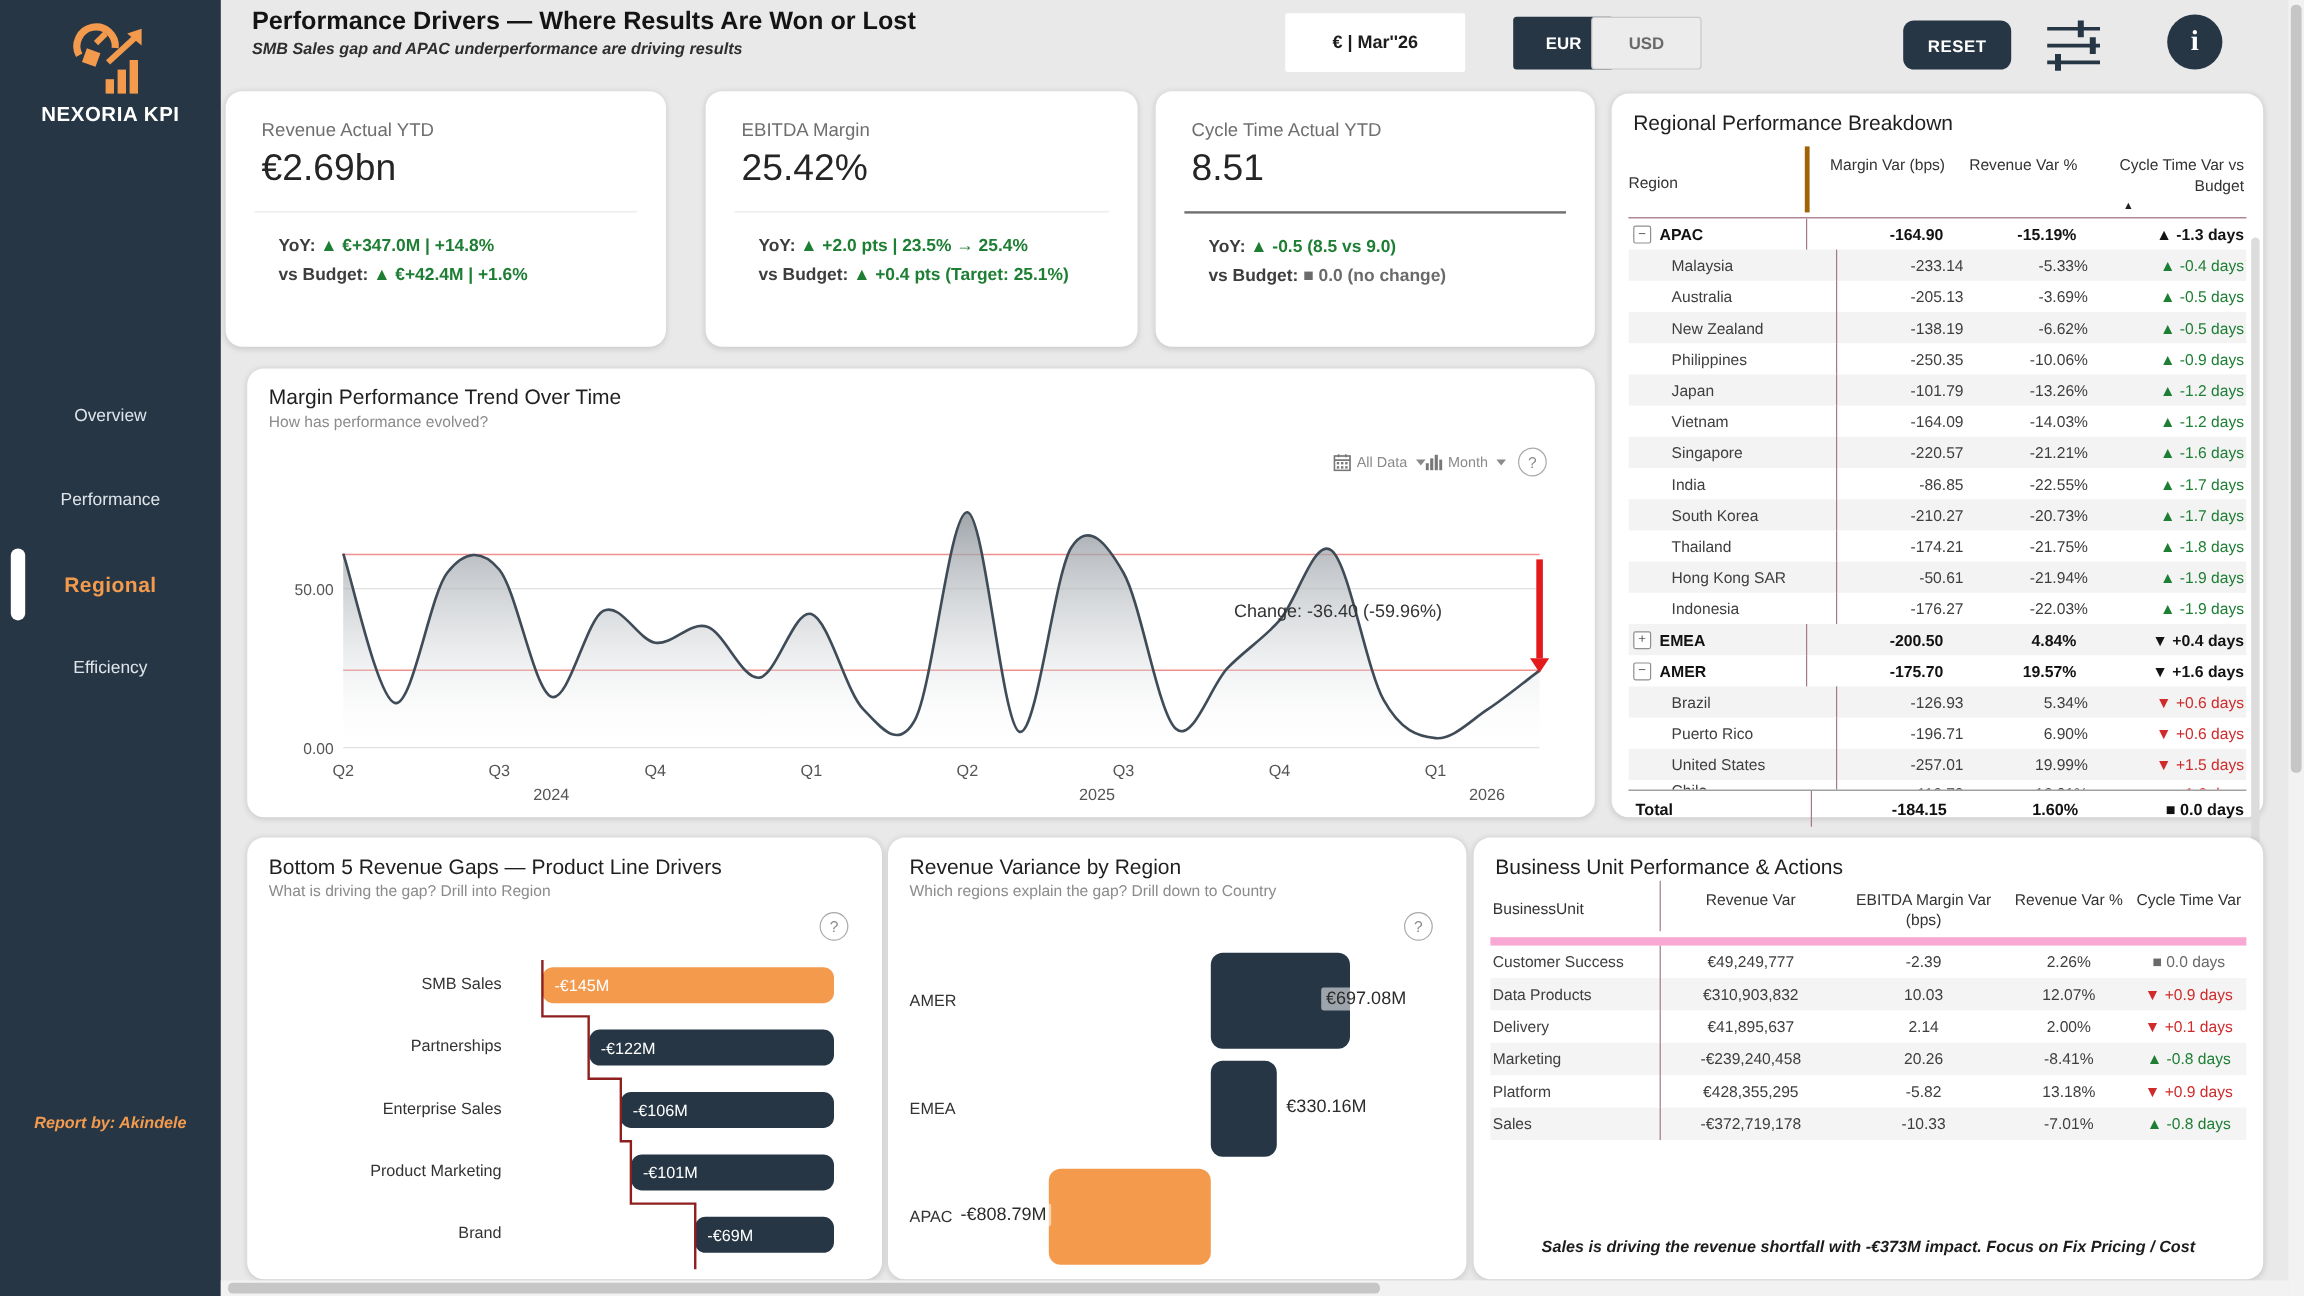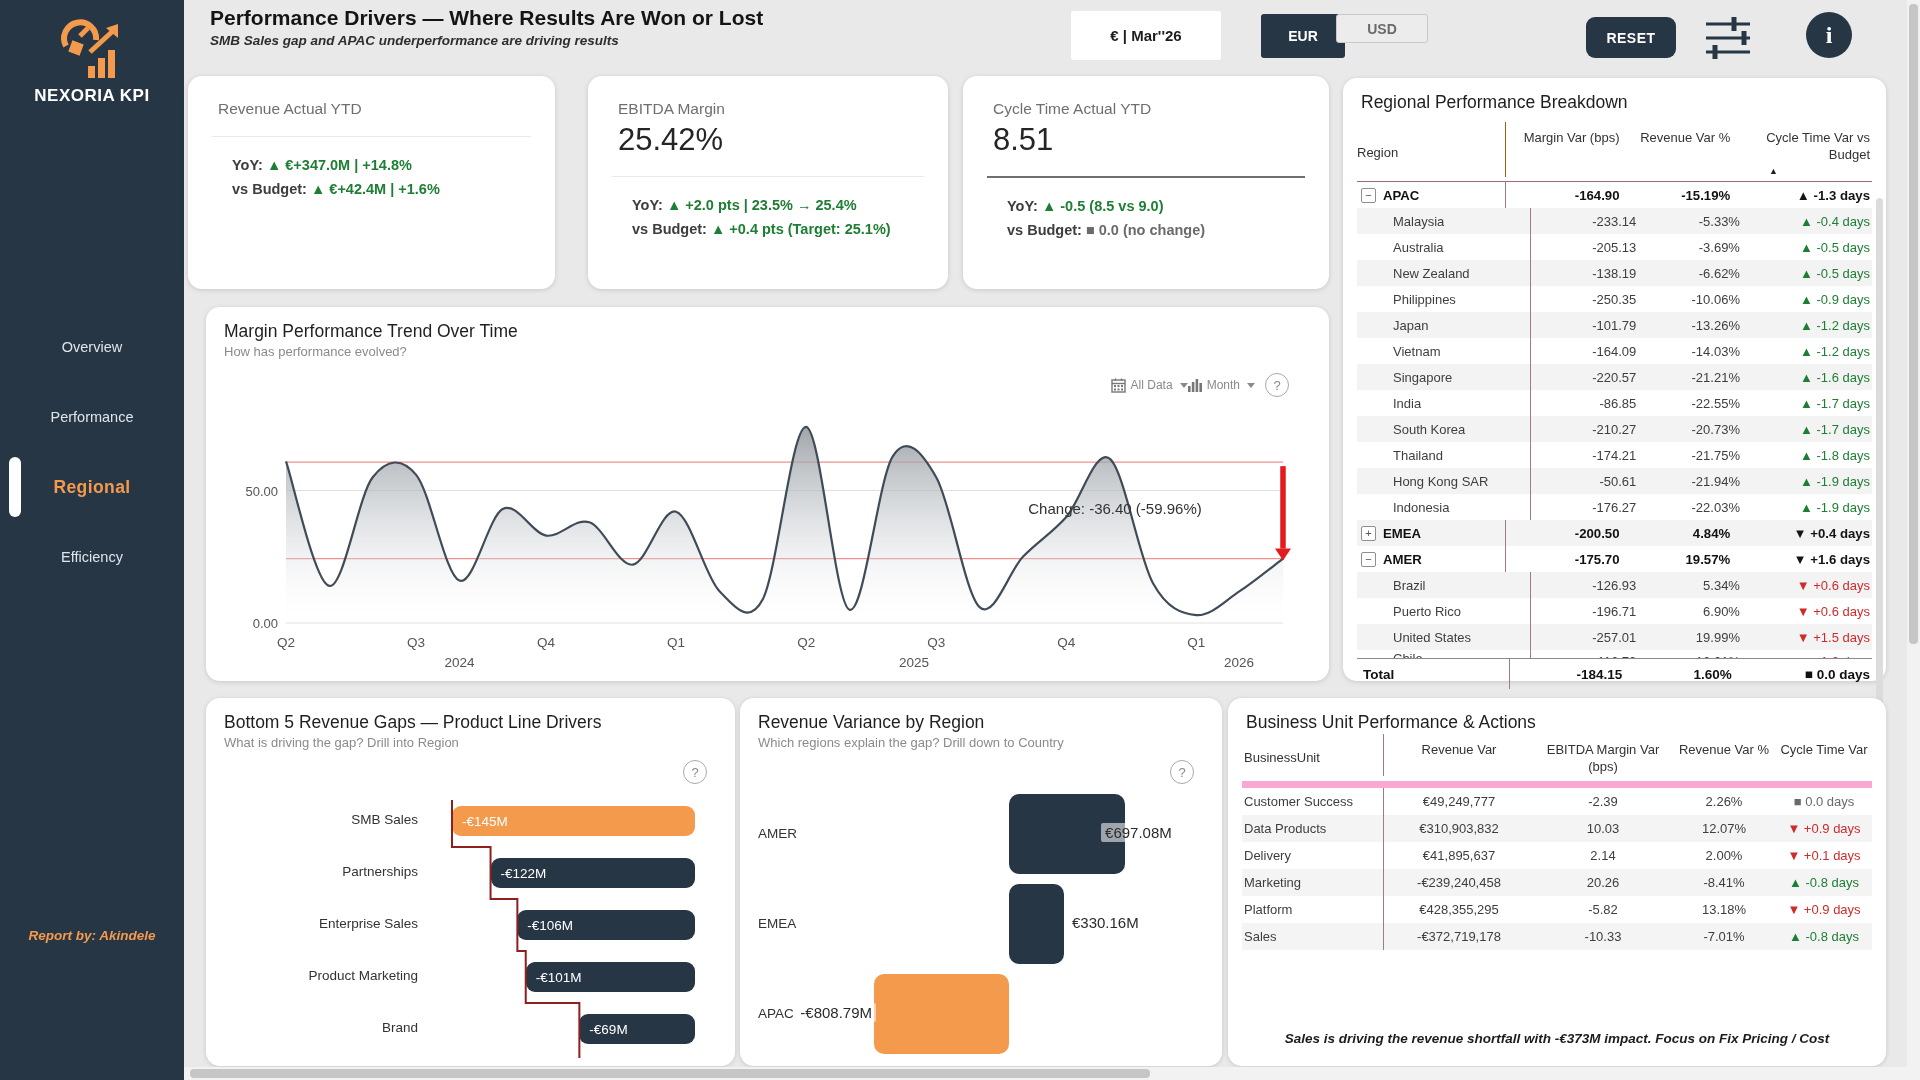--- a/index.html
+++ b/index.html
@@ -19,23 +19,23 @@
              font-size:13.5px;font-weight:bold;font-style:italic;}
   
   .hdr-title{position:absolute;left:210px;top:6px;font-size:21px;font-weight:bold;color:#141414;}
   .hdr-sub{position:absolute;left:210px;top:33px;font-size:13.5px;font-weight:bold;font-style:italic;color:#2e2e2e;}
   .period-box{position:absolute;left:1071px;top:11px;width:150px;height:49px;background:#fff;
               display:flex;align-items:center;justify-content:center;font-size:15px;font-weight:bold;
               color:#1d1d1d;border-radius:2px;cursor:pointer;}
   .btn-dark{background:#263645;color:#fff;border:none;font-weight:bold;font-size:14px;cursor:pointer;
             font-family:"Liberation Sans",sans-serif;}
   .btn-eur{position:absolute;left:1240px;top:14px;width:84px;height:44px;border-radius:3px;margin-left:21px;}
-  .btn-usd{position:absolute;left:1326px;top:14px;width:92px;height:29px;background:#ececec;
+  .btn-usd{position:absolute;left:1326px;top:14px;width:92px;height:44px;background:#ececec;
            border:1px solid #c9c9c9;color:#6a6a6a;font-weight:bold;font-size:14px;border-radius:3px;
-           cursor:pointer;font-family:"Liberation Sans",sans-serif;margin-left:10px;}
+           cursor:pointer;font-family:"Liberation Sans",sans-serif;}
   .btn-reset{position:absolute;left:1586px;top:17px;width:90px;height:41px;border-radius:9px;letter-spacing:.5px;}
   .sliders{position:absolute;left:1700px;top:13px;width:56px;height:50px;cursor:pointer;}
   .info-btn{position:absolute;left:1806px;top:12px;width:46px;height:46px;border-radius:50%;background:#263645;
             color:#fff;display:flex;align-items:center;justify-content:center;font-size:24px;font-weight:bold;
             font-family:"Liberation Serif",serif;cursor:pointer;}
   
   .card{position:absolute;background:#fff;border-radius:14px;box-shadow:0 1px 5px rgba(0,0,0,.14);}
   .card-title{font-size:17.5px;color:#1f1f1f;margin:14px 0 2px 18px;}
   .card-sub{font-size:13px;color:#8b8b8b;margin:2px 0 0 18px;}
   
@@ -63,21 +63,21 @@
   .rt{position:absolute;left:14px;top:44px;right:14px;font-size:13px;color:#3e3e3e;}
   .rt-head{display:flex;border-bottom:1px solid #9b6b7a;padding-bottom:4px;color:#333;}
   .rt-head .hc{padding-top:8px;line-height:1.3;}
   .rt-rows{overflow:hidden;height:476px;}
   .rt-row{display:flex;height:26px;align-items:center;}
   .rt-row.stripe{background:#f3f3f3;}
   .rt-row.grp{font-weight:bold;color:#111;font-size:13.2px;}
   .rt-row.clipped{height:13px;overflow:hidden;align-items:flex-start;}
   .rt-row.clipped>div{padding-top:4px;}
   .col-region{width:148px;border-right:1px solid #a2798a;align-self:stretch;display:flex;align-items:center;}
-  .rt-head .col-region{border-right:1px solid #a16207;}
+  .rt-head .col-region{border-right:4px solid #a16207;}
   .col-margin{width:128px;text-align:right;padding-right:14px;box-sizing:border-box;}
   .col-rev{width:105px;text-align:right;padding-right:8px;box-sizing:border-box;}
   .col-cycle{width:134px;text-align:right;padding-right:2px;box-sizing:border-box;}
   .exp{display:inline-flex;align-items:center;justify-content:center;width:13px;height:13px;
        border:1px solid #8f8f8f;border-radius:2px;font-size:11px;line-height:11px;color:#555;
        margin:0 7px 0 4px;background:#fff;font-weight:normal;cursor:pointer;flex:0 0 13px;}
   .sort-ic{display:block;font-size:9px;color:#222;margin:2px 92px 0 0;}
   .rt-total{display:flex;height:30px;align-items:center;border-top:1px solid #8a8a8a;
             font-weight:bold;color:#111;font-size:13.5px;}
   .vscroll-thumb{position:absolute;right:3px;top:120px;width:7px;height:520px;background:#dcdcdc;border-radius:4px;}
@@ -165,20 +165,21 @@
       <line x1="34" y1="4" x2="34" y2="18" stroke="#263645" stroke-width="5"></line>
       <line x1="44" y1="18" x2="44" y2="32" stroke="#263645" stroke-width="5"></line>
       <line x1="15" y1="32" x2="15" y2="46" stroke="#263645" stroke-width="5"></line>
     </svg>
   </div>
   <div class="info-btn">i</div>
 
   <div id="kpi-zone">
       <div class="card" style="left: 188px; top: 76px; width: 367px; height: 213px;">
         <div class="kpi-title">Revenue Actual YTD</div>
+        <div class="kpi-value">€2.69bn</div>
         <div class="kpi-div"></div>
         <div class="kpi-line"><span class="lbl">YoY: </span><span class="val c-green">▲ €+347.0M | +14.8%</span></div>
         <div class="kpi-line"><span class="lbl">vs Budget: </span><span class="val c-green">▲ €+42.4M | +1.6%</span></div>
       </div>
       <div class="card" style="left: 588px; top: 76px; width: 360px; height: 213px;">
         <div class="kpi-title">EBITDA Margin</div>
         <div class="kpi-value">25.42%</div>
         <div class="kpi-div"></div>
         <div class="kpi-line"><span class="lbl">YoY: </span><span class="val c-green">▲ +2.0 pts | 23.5% → 25.4%</span></div>
         <div class="kpi-line"><span class="lbl">vs Budget: </span><span class="val c-green">▲ +0.4 pts (Target: 25.1%)</span></div>

